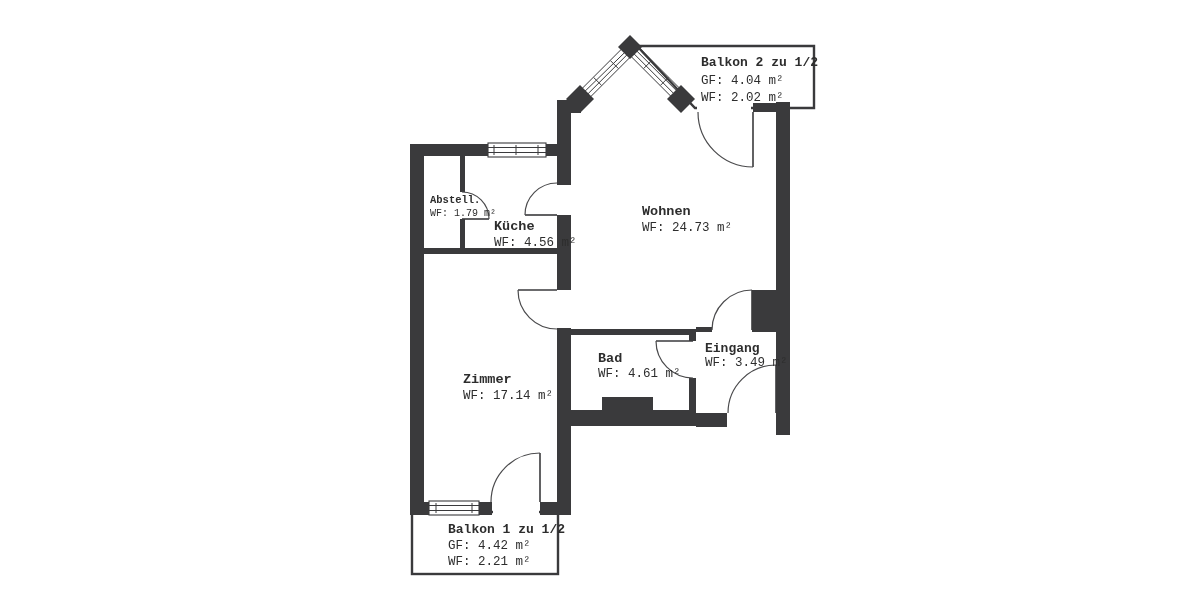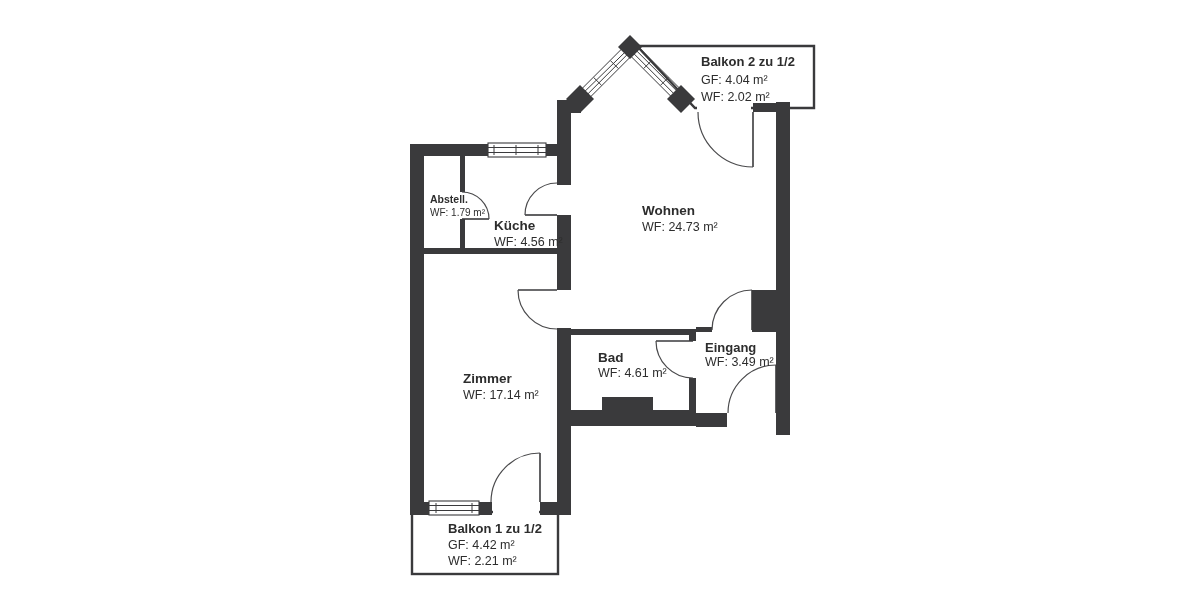--- a/index.html
+++ b/index.html
@@ -1,17 +1,17 @@
 <!DOCTYPE html>
 <html><head>
 <meta charset="utf-8">
 <style>
   html,body{margin:0;padding:0;background:#ffffff;}
   .canvas{position:relative;width:1200px;height:600px;background:#ffffff;overflow:hidden;
-          font-family:Liberation Sans, sans-serif;}
+          font-family:Liberation Mono, monospace;}
   svg{position:absolute;left:0;top:0;}
   .wall{fill:#3a3a3c;}
   .balcony{fill:#ffffff;stroke:#3a3a3c;stroke-width:2.4;}
   .erase{fill:#ffffff;stroke:none;}
   .win-box{fill:#ffffff;stroke:#3a3a3c;stroke-width:1.1;}
   .win-line{stroke:#3a3a3c;stroke-width:1;fill:none;}
   .door-leaf{stroke:#3a3a3c;stroke-width:1.6;fill:none;}
   .door-arc{stroke:#4a4a4c;stroke-width:1.2;fill:none;}
   text{fill:#2d2d2d;}
   .room-name{font-size:13.5px;font-weight:bold;}

